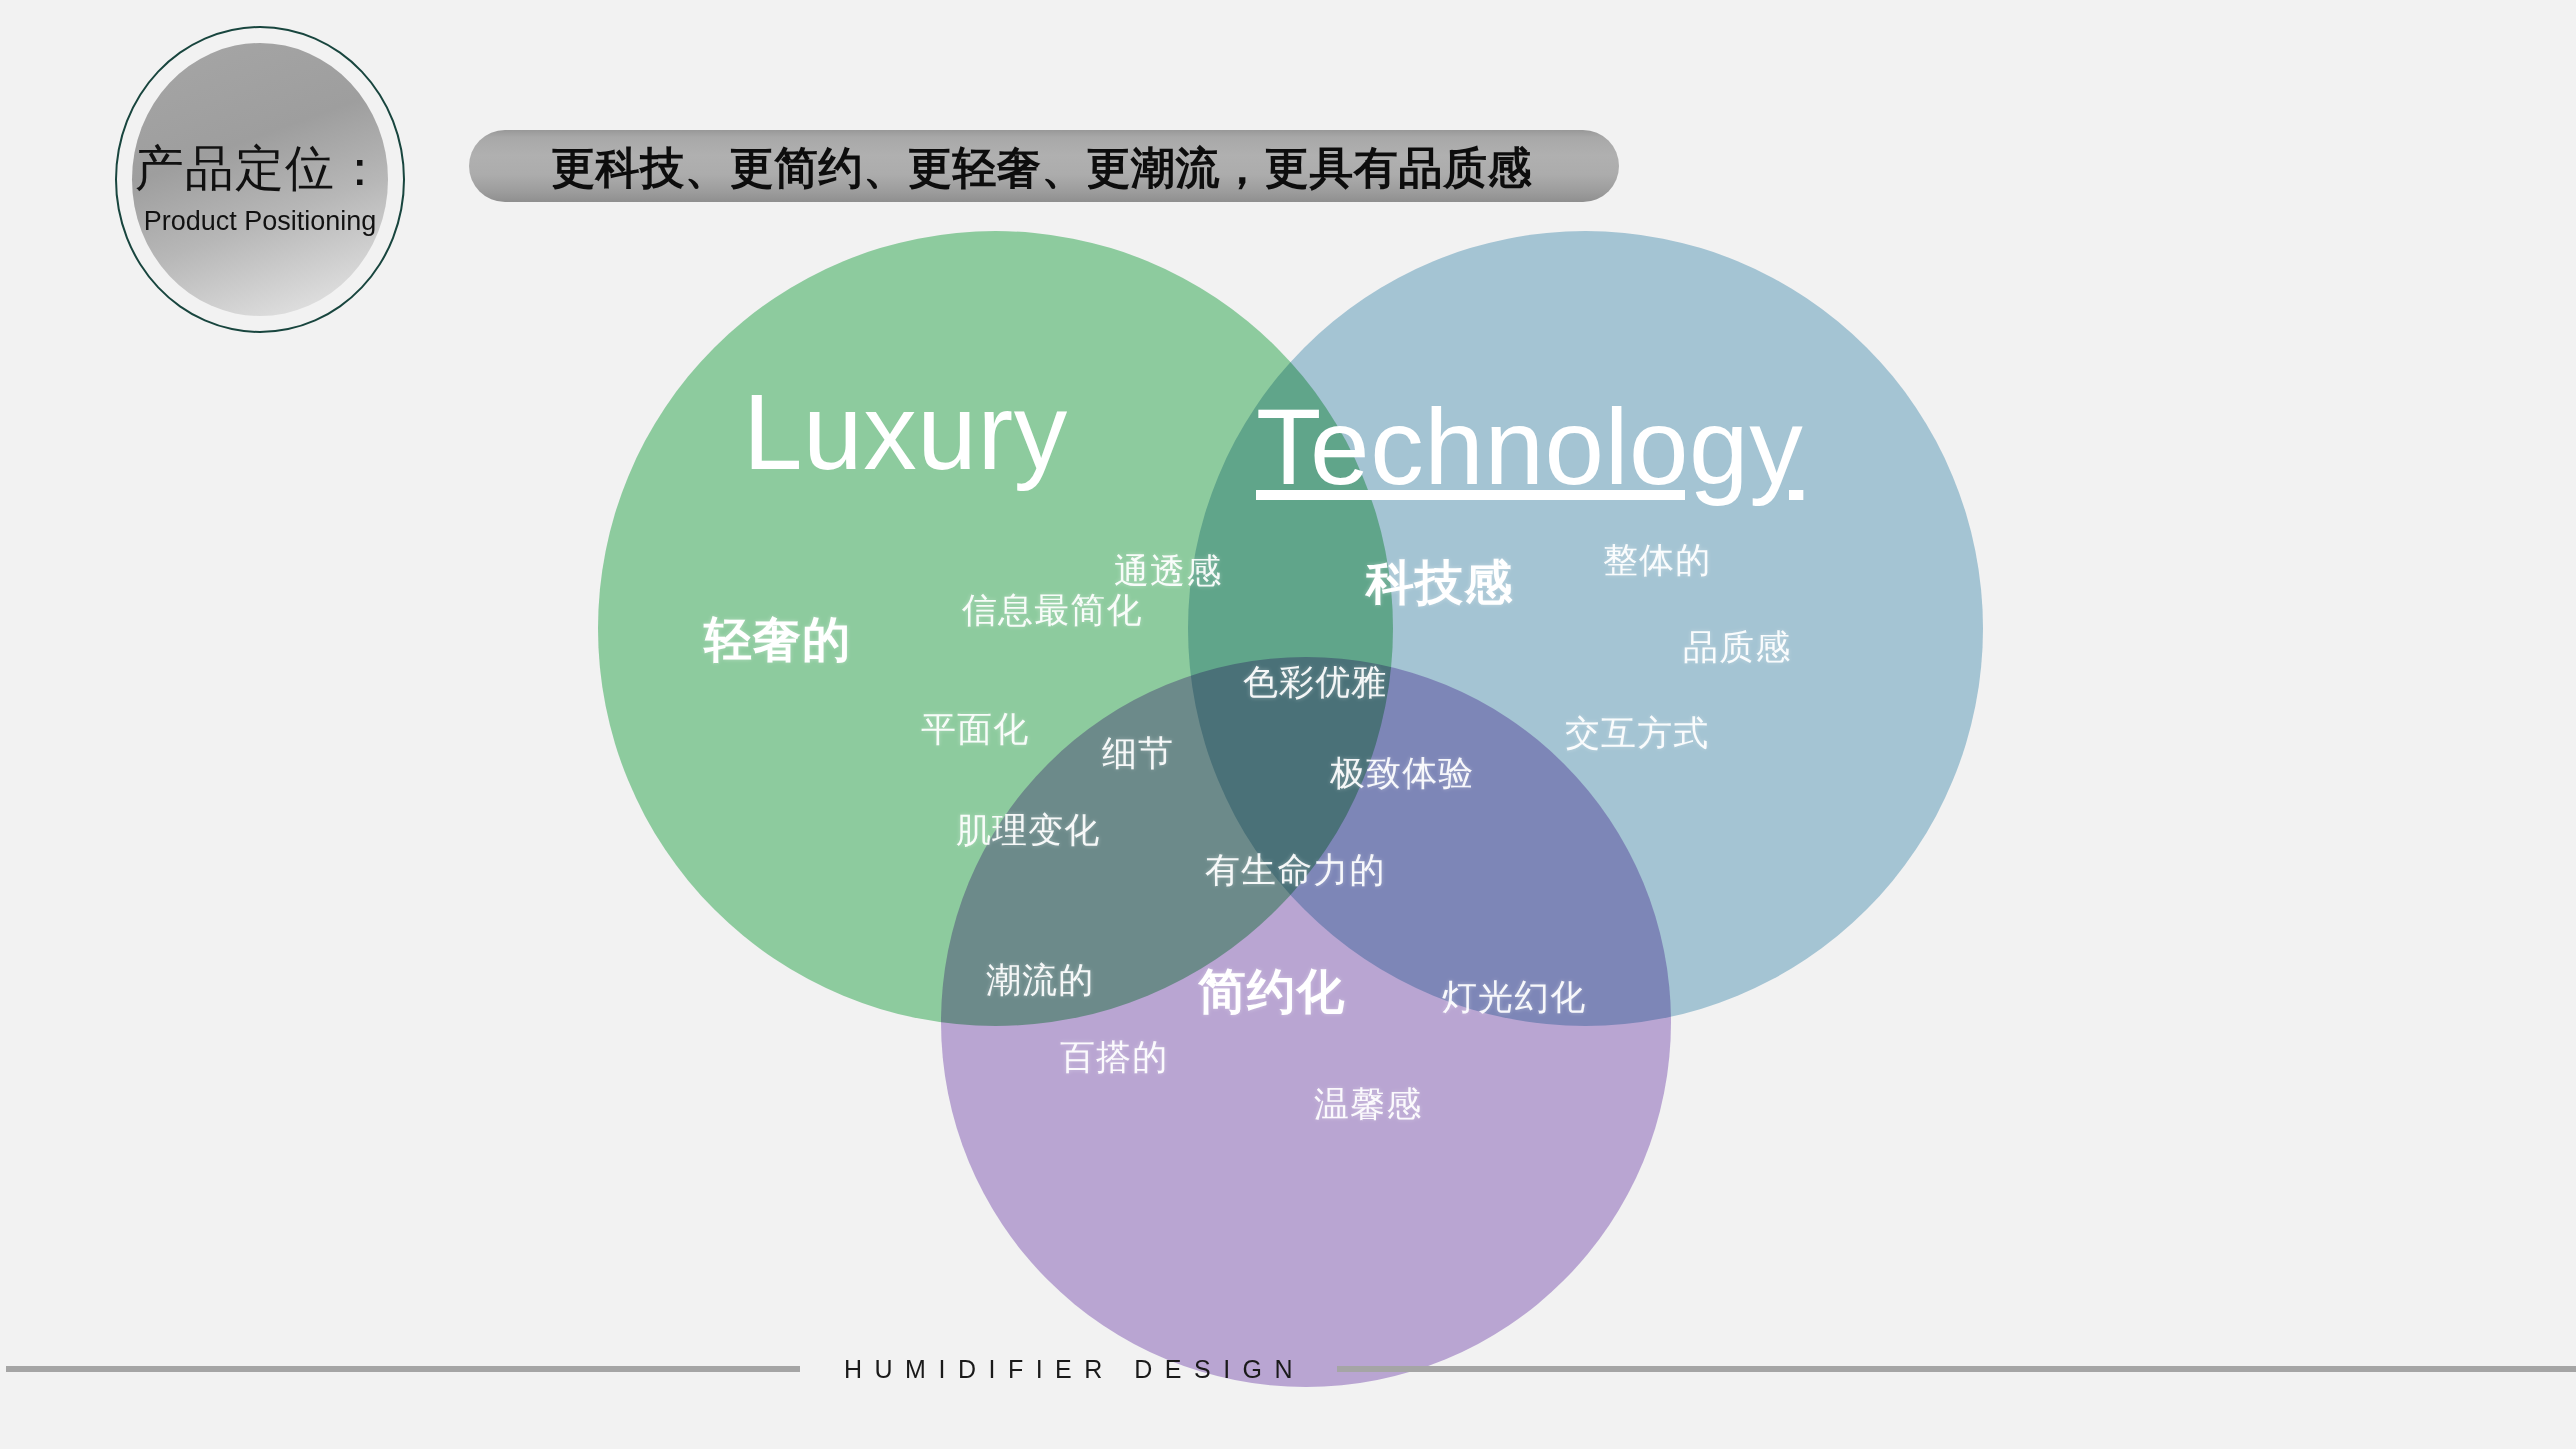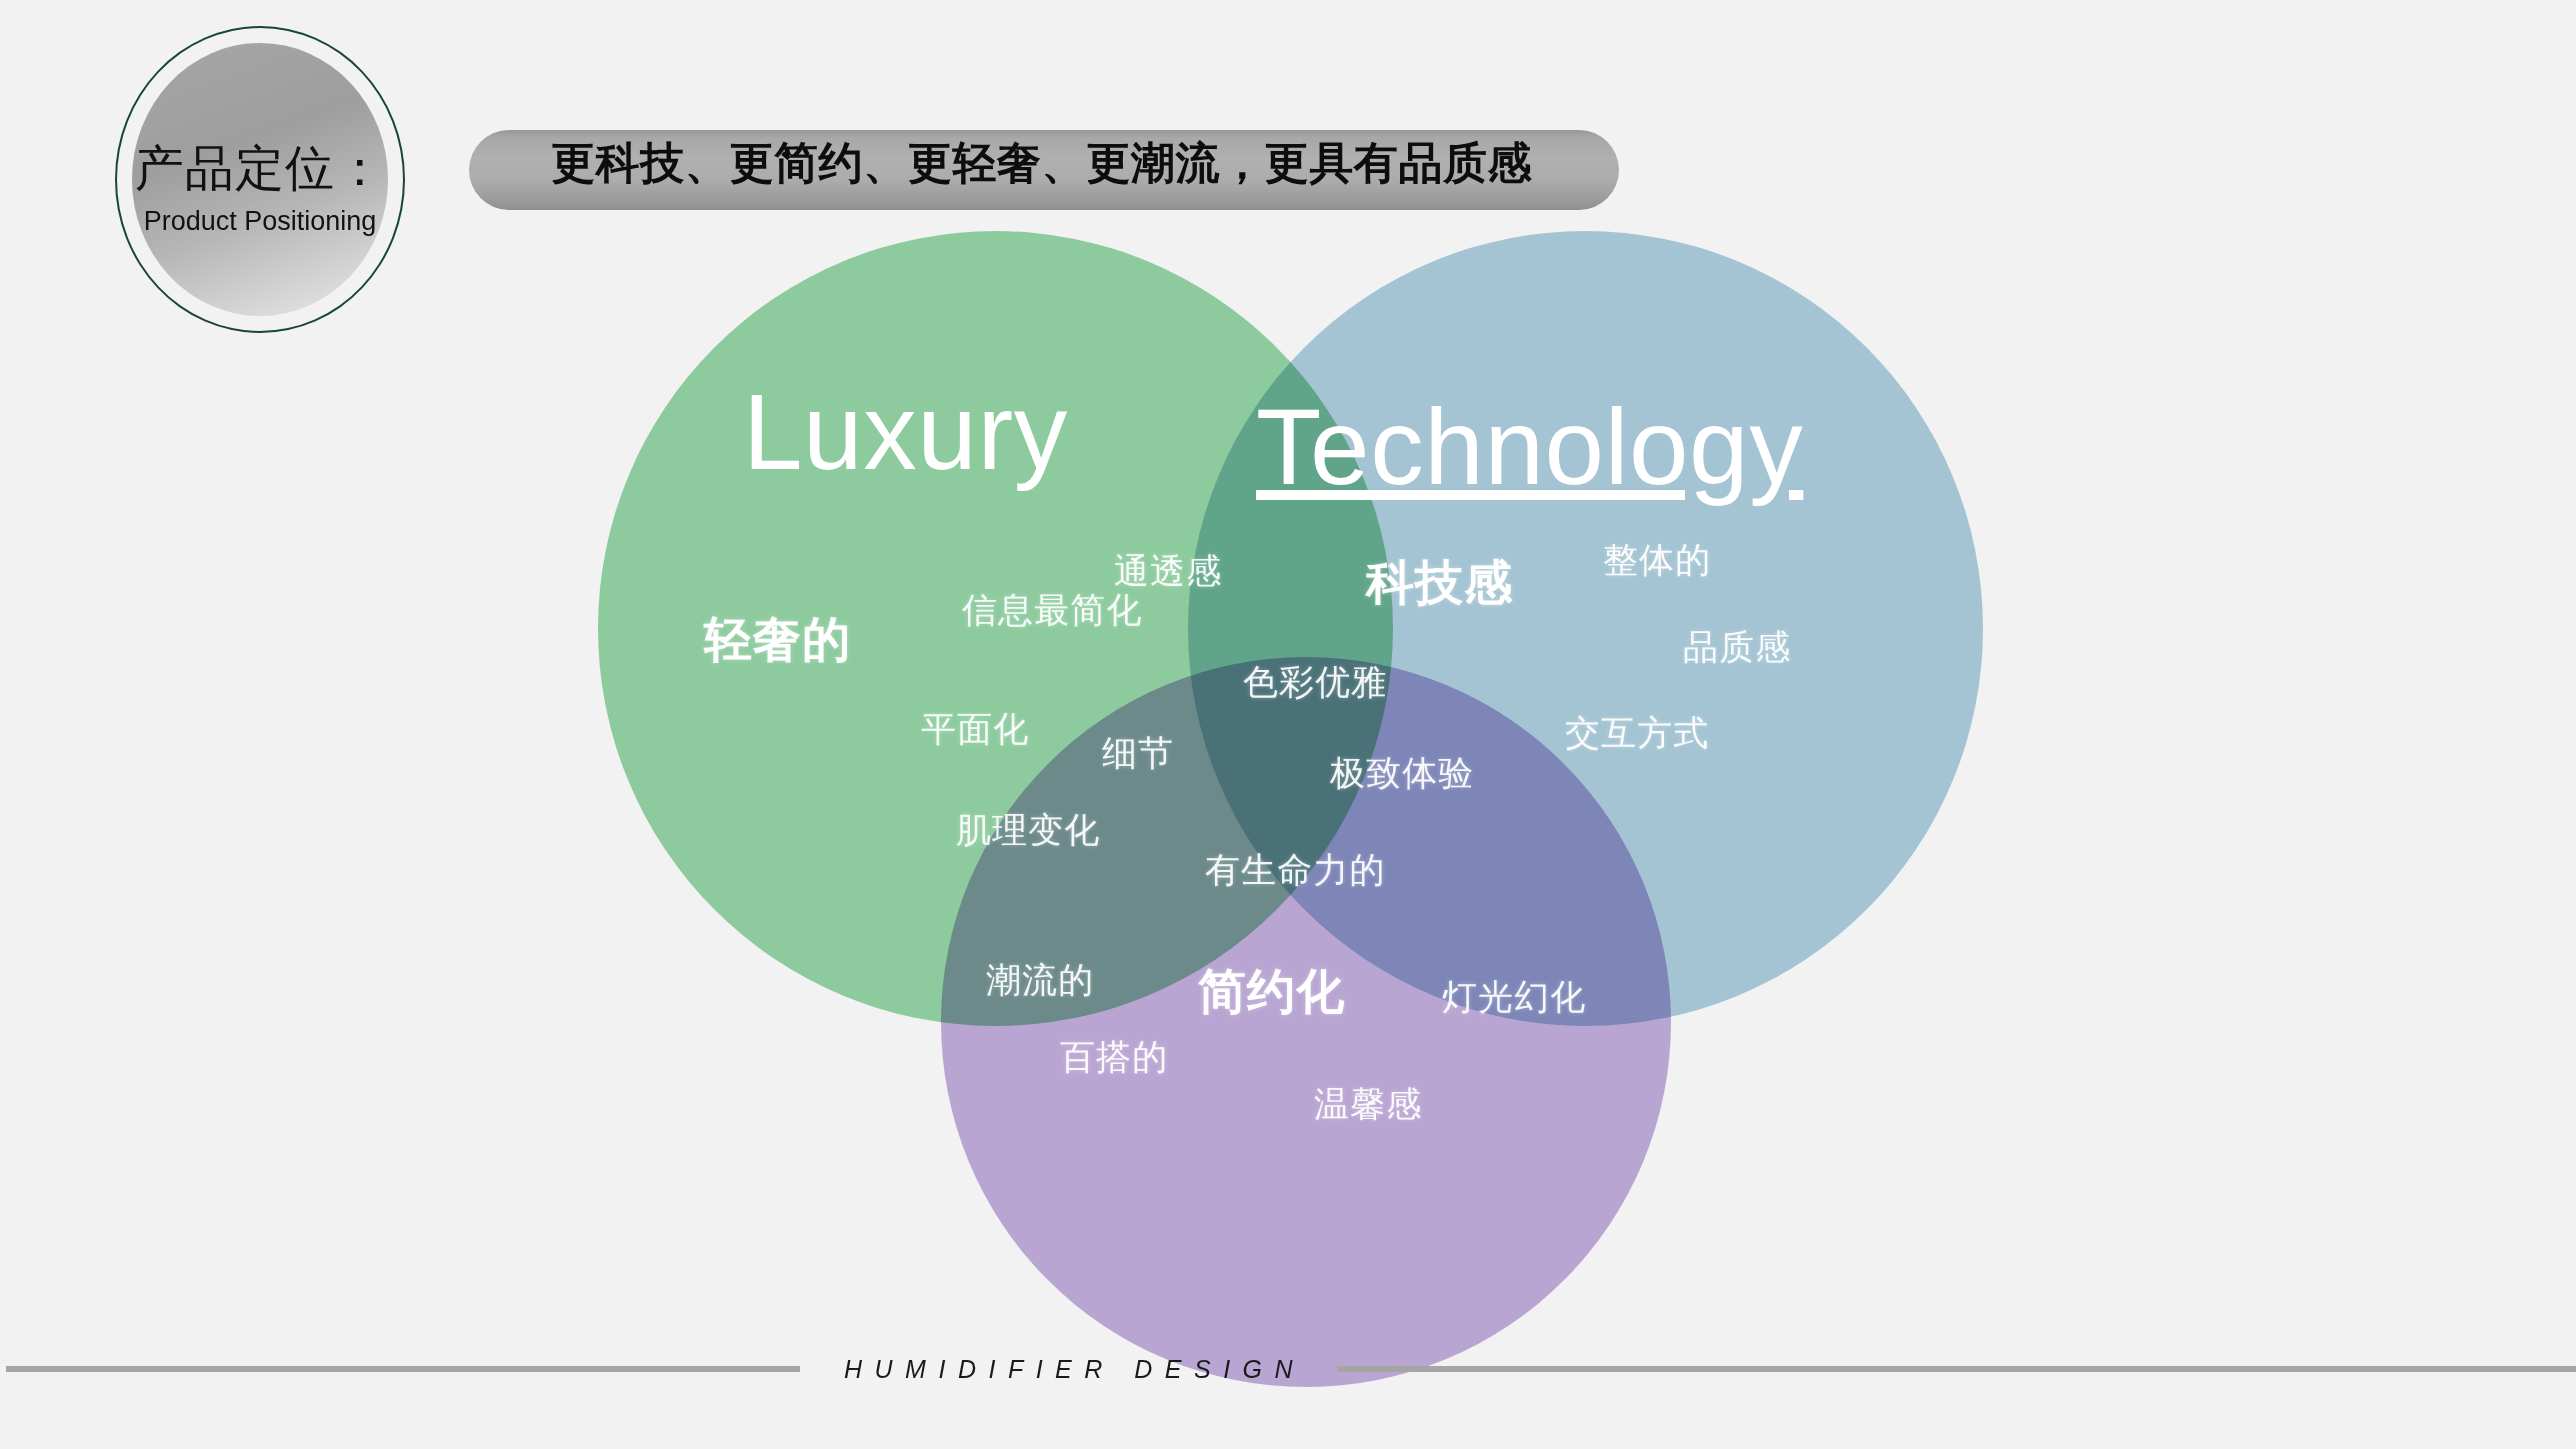--- a/index.html
+++ b/index.html
@@ -64,27 +64,27 @@
     font-weight: 400;
     white-space: nowrap;
   }
 
   
   .header-pill {
     position: absolute;
     left: 465px;
     top: 126px;
     width: 1150px;
-    height: 80px;
+    height: 72px;
     border-radius: 40px;
     background: linear-gradient(to bottom,
         #989898 0%, #a8a8a8 10%, #b0b0b0 35%,
         #acacac 62%, #9c9c9c 86%, #8f8f8f 100%);
     display: flex;
-    align-items: flex-start;
+    align-items: flex-end;
     padding-left: 80px;
   }
   .header-pill-text {
     font-size: 44px;
     font-weight: 700;
     color: #0d0d0d;
     letter-spacing: 0.6px;
     white-space: nowrap;
   }
 
@@ -209,21 +209,20 @@
   .footer-text {
     flex: 0 0 auto;
     font-size: 25px;
     letter-spacing: 12.5px;
     color: #1a1a1a;
     font-weight: 400;
     padding: 0 32px 0 44px;
     white-space: nowrap;
     position: relative;
     z-index: 5;
-    font-style: italic;
   }
 </style>
 </head>
 <body>
 
 <div id="slide">
 
   <div class="badge">
     <div class="badge-fill"></div>
     <div class="badge-ring"></div>

